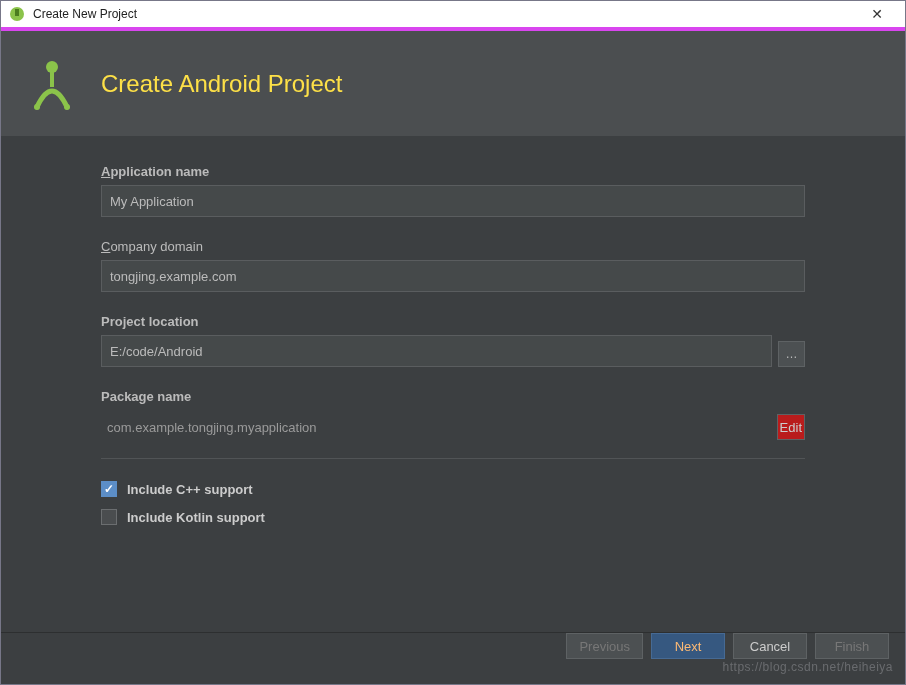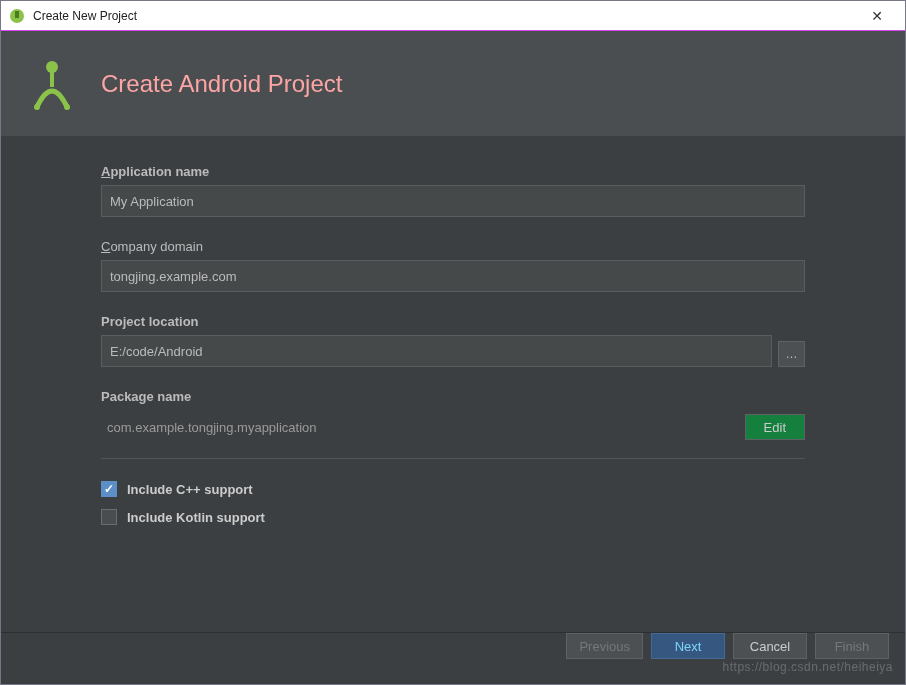--- a/index.html
+++ b/index.html
@@ -1,55 +1,55 @@
 <!DOCTYPE html>
 <html><head>
 <meta charset="utf-8">
 <style>
   * { box-sizing: border-box; margin: 0; padding: 0; }
   html, body { width: 906px; height: 685px; font-family: "Segoe UI", Arial, sans-serif; overflow: hidden; }
   body { background: #fff; border: 1px solid #778; }
 
   .titlebar {
     height: 30px; background: #fff; display: flex; align-items: center;
-    padding: 0 8px; border-bottom: 1px solid #d946ef;
+    padding: 0 8px; border-bottom: 4px solid #d946ef;
   }
   .titlebar .appicon { width: 16px; height: 16px; margin-right: 8px; }
   .titlebar .title { font-size: 12px; color: #222; flex: 1; }
   .titlebar .close { width: 40px; text-align: center; font-size: 14px; color: #333; cursor: pointer; }
 
   .body { height: calc(100% - 30px); display: flex; flex-direction: column; background: #3c3f41; }
 
   .header {
     height: 105px; background: #4b4e50; display: flex; align-items: center;
     padding: 0 24px; gap: 22px;
   }
   .header .logo { width: 54px; height: 54px; }
-  .header h1 { font-size: 24px; font-weight: 400; color: #fca5a5; }
+  .header h1 { font-size: 24px; font-weight: 400; color: #fde047; }
 
   .form-area {
     flex: 1; padding: 28px 100px 10px 100px; color: #bbb;
   }
   .field { margin-bottom: 22px; }
   .field label { display: block; font-size: 13px; color: #bbbbbb; margin-bottom: 6px; }
   .field label .u { text-decoration: underline; }
   .field label.bold { font-weight: 600; }
   .row { display: flex; gap: 6px; align-items: flex-end; }
   input.text {
     width: 100%; height: 32px; background: #45494a; border: 1px solid #5a5d5f;
     color: #bbb; font-size: 13px; padding: 0 8px; outline: none;
   }
   .browse-btn {
     width: 28px; height: 26px; background: #4c5052; border: 1px solid #5e6264;
     color: #bbb; font-size: 12px; cursor: pointer; display: flex; align-items: center; justify-content: center;
   }
   .pkg-row { display: flex; align-items: center; justify-content: space-between; padding: 4px 0 18px 0; }
   .pkg-value { font-size: 13px; color: #9a9a9a; padding-left: 6px; }
   .edit-btn {
-    height: 26px; padding: 0 18px; background: #15803d; border: 1px solid #5e6264;
+    height: 26px; padding: 0 2px; background: #b91c1c; border: 1px solid #5e6264;
     color: #ccc; font-size: 13px; cursor: pointer;
   }
   hr.sep { border: none; border-top: 1px solid #515456; margin: 0 0 18px 0; }
 
   .check-row { display: flex; align-items: center; gap: 10px; margin-bottom: 12px; }
   .checkbox {
     width: 16px; height: 16px; border: 1px solid #6b6e70; background: #4a4d4f;
     display: flex; align-items: center; justify-content: center; cursor: pointer;
   }
   .checkbox.checked { background: #5c8ec7; border-color: #5c8ec7; }
@@ -59,21 +59,21 @@
   .footer {
     height: 52px; border-top: 1px solid #2d2f30; background: #3c3f41;
     display: flex; align-items: flex-start; justify-content: flex-end; gap: 8px; padding: 0 16px;
     position: relative;
   }
   .btn {
     height: 26px; min-width: 74px; padding: 0 12px; font-size: 13px;
     border: 1px solid #5e6264; background: #4c5052; color: #ccc; cursor: pointer;
   }
   .btn.disabled { color: #777; cursor: default; }
-  .btn.primary { background: #365880; border-color: #466a94; color: #7dd3fc; }
+  .btn.primary { background: #365880; border-color: #466a94; color: #fdba74; }
   .watermark {
     position: absolute; right: 12px; bottom: 10px; font-size: 12px;
     color: rgba(190,190,195,0.35); pointer-events: none; letter-spacing: 0.5px;
     font-family: Arial, sans-serif;
   }
 </style>
 </head>
 <body>
 
 <div class="titlebar">

